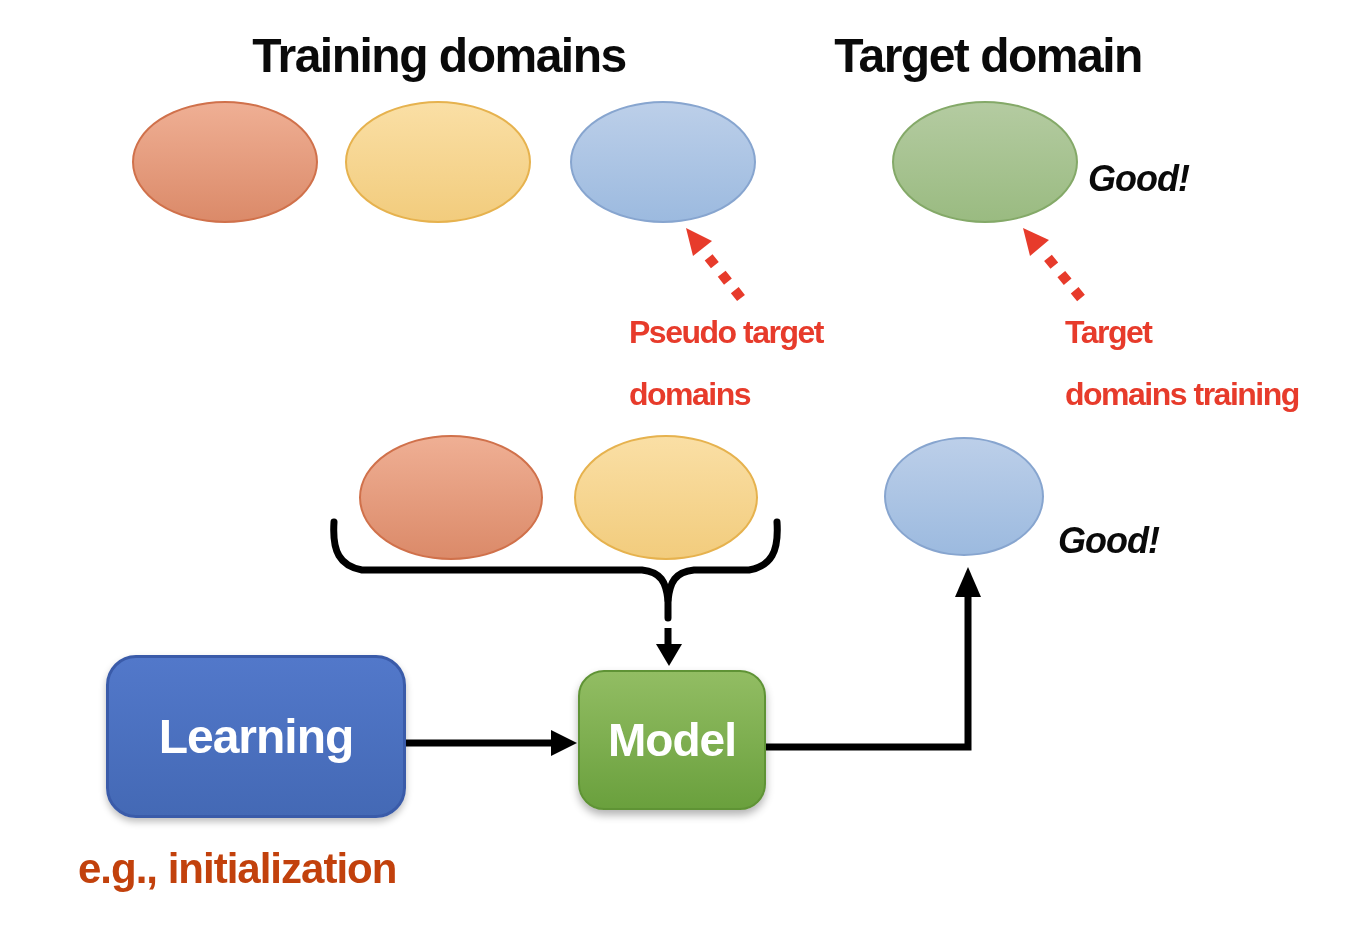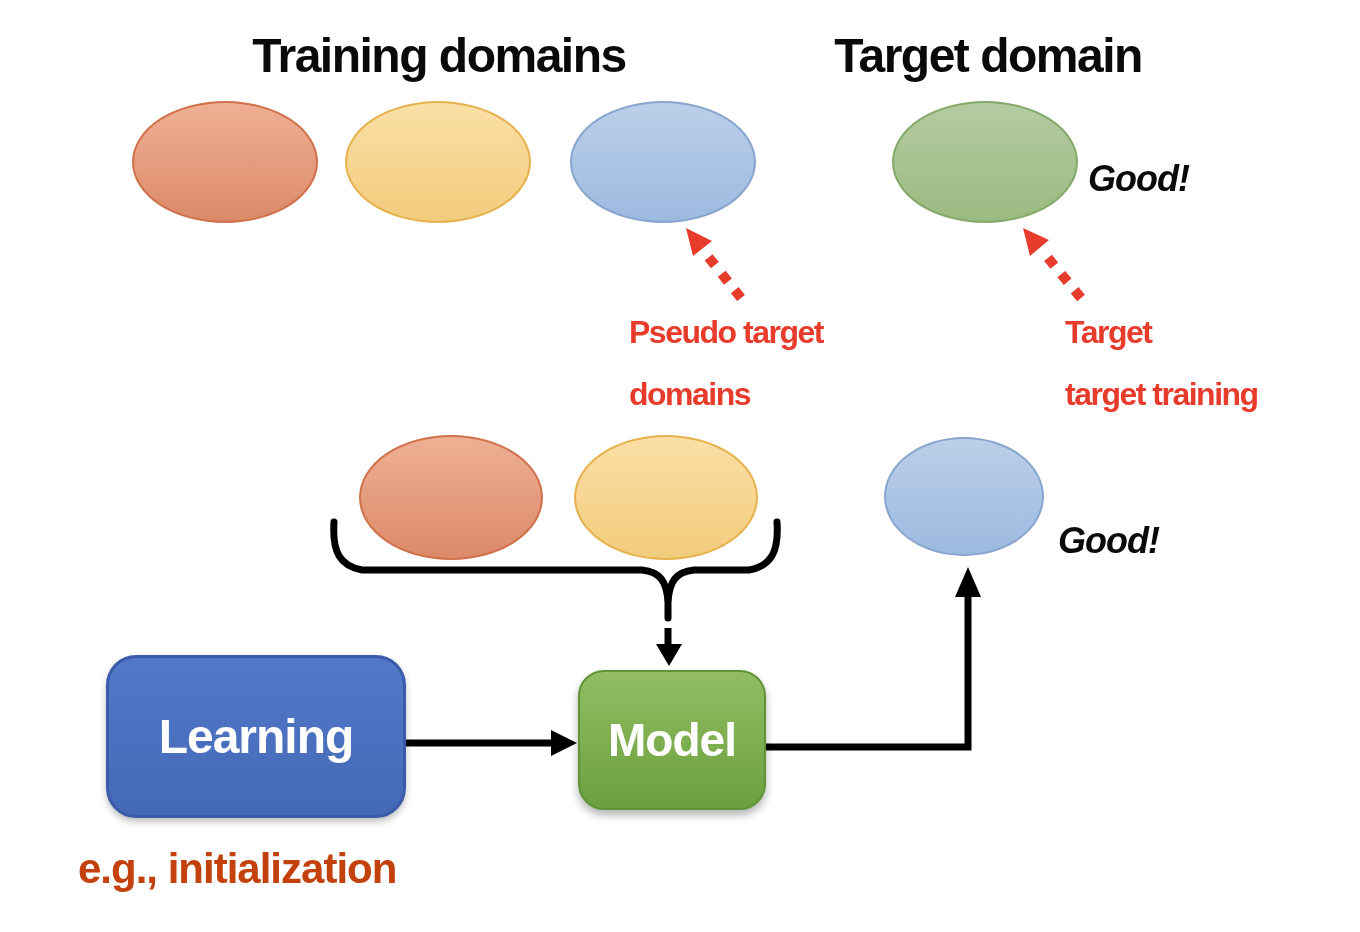--- a/index.html
+++ b/index.html
@@ -65,21 +65,21 @@
   <div class="ellipse el-green" style="left:854px;top:101px;width:186px;height:122px;"></div>
 
   <div class="abs good" style="left:1050px;top:158px;">Good!</div>
 
   <div class="abs rednote" style="left:591px;top:301px;">
     <div>Pseudo target</div>
     <div>domains</div>
   </div>
   <div class="abs rednote" style="left:1027px;top:301px;">
     <div>Target</div>
-    <div>target training</div>
+    <div>domains training</div>
   </div>
 
   <div class="ellipse el-orange" style="left:321px;top:435px;width:184px;height:125px;"></div>
   <div class="ellipse el-yellow" style="left:536px;top:435px;width:184px;height:125px;"></div>
 
   <div class="ellipse el-blue" style="left:846px;top:437px;width:160px;height:119px;"></div>
 
   <div class="abs good" style="left:1020px;top:520px;">Good!</div>
 
   <div class="abs boxlabel" id="learning-box">

